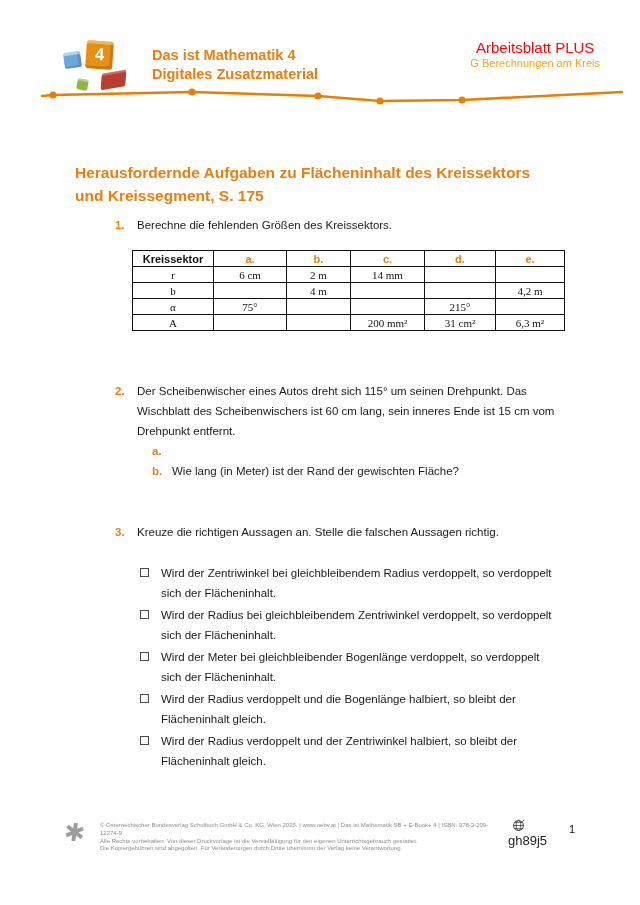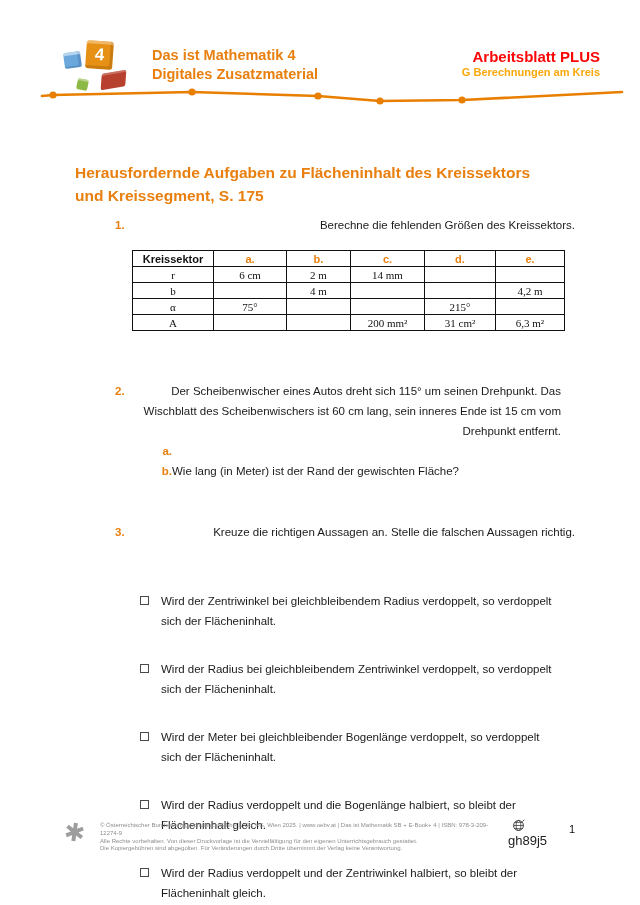--- a/index.html
+++ b/index.html
@@ -16,48 +16,48 @@
                  box-shadow: inset 0 3px 0 rgba(255,255,255,.5), inset -3px -2px 0 rgba(20,40,90,.18); }
   .cube-orange { left:22px; top:1px;  width:27px; height:28px; background:#e69115; transform:rotate(4deg);
                  border-radius:3px; color:#fff; font-weight:bold; font-size:17px; text-align:center; line-height:28px;
                  box-shadow: inset 0 3px 0 rgba(255,255,255,.35), inset -3px -3px 0 rgba(120,60,0,.25); }
   .cube-green  { left:13px; top:39px; width:11px; height:11px; background:#8cb944; transform:rotate(12deg);
                  box-shadow: inset 0 2px 0 rgba(255,255,255,.4); }
   .cube-red    { left:37px; top:32px; width:25px; height:16px; background:#b7402e; transform:rotate(-10deg) skewX(-14deg);
                  box-shadow: inset 0 2px 0 rgba(255,255,255,.25); }
 
   .header-titles { position:absolute; left:140px; top:46px; font-weight:bold; font-size:14.5px; line-height:19px; color:#e87f0e;margin-left:12px; }
-  .header-right  { position:absolute; right:40px; top:48px; text-align:right; font-weight:bold; }
+  .header-right  { position:absolute; right:40px; top:39px; text-align:center; font-weight:normal; }
   .header-right .r1 { font-size:15px; line-height:17px; color:#fb0505; }
   .header-right .r2 { font-size:11px; line-height:15px; color:#f9a70a; }
   .wave { position:absolute; left:40px; top:85px; }
 
   
   .heading { position:absolute; left:75px; top:149px; width:510px;
              font-size:15.5px; font-weight:bold; line-height:23px; color:#e87f0e;margin-top:12px; }
 
   
   .task { position:absolute; display:flex; font-size:11.5px; line-height:20px; }
   .task-num { width:22px; flex:0 0 22px; color:#e87f0e; font-weight:bold; }
-  .task-body { flex:1;text-align:right; }
+  .task-body { flex:1; }
   .sublist { margin-left:15px; }
   .subitem { display:flex; }
   .subitem .sl { width:20px; flex:0 0 20px; color:#e87f0e; font-weight:bold; }
 
   
   .sector-table { position:absolute; left:132px; top:250px; border-collapse:collapse; table-layout:fixed; }
   .sector-table td, .sector-table th { border:1px solid #111; height:15px; padding:0 2px; text-align:center; vertical-align:middle; }
   .sector-table { border:1.5px solid #111; }
   .sector-table th.klabel { font-family:"Liberation Sans", sans-serif; font-weight:bold; font-size:11px; color:#111; }
   .sector-table th.letter { font-family:"Liberation Sans", sans-serif; font-weight:bold; font-size:11px; color:#e87f0e; }
   .sector-table td { font-family:"Liberation Serif", serif; font-size:11px; color:#111; }
 
   
   .statements { position:absolute; left:137px; top:563px; width:424px; font-size:11.5px; line-height:20px; }
-  .stmt { display:flex; margin-bottom:2px;margin-top:28px; }
+  .stmt { display:flex; margin-bottom:2px; }
   .stmt .box { flex:0 0 7px; width:7px; height:7px; border:1.2px solid #4a4a4a; margin:5px 12px 0 3px; background:#fff; }
   .stmt .stxt { flex:1; }
 
   
   .obv-logo { position:absolute; left:64px; top:818px; font-size:25px; color:#9d9d9d; transform:rotate(8deg); }
   .footer-text { position:absolute; left:100px; top:822px; width:394px; font-size:6px; line-height:7.8px; color:#8e8e8e; }
   .globe { position:absolute; left:512px; top:819px; }
   .code  { position:absolute; left:508px; top:833px; font-size:13px; color:#222; }
   .page-num { position:absolute; left:569px; top:823px; font-size:11px; color:#111; }
 </style>

